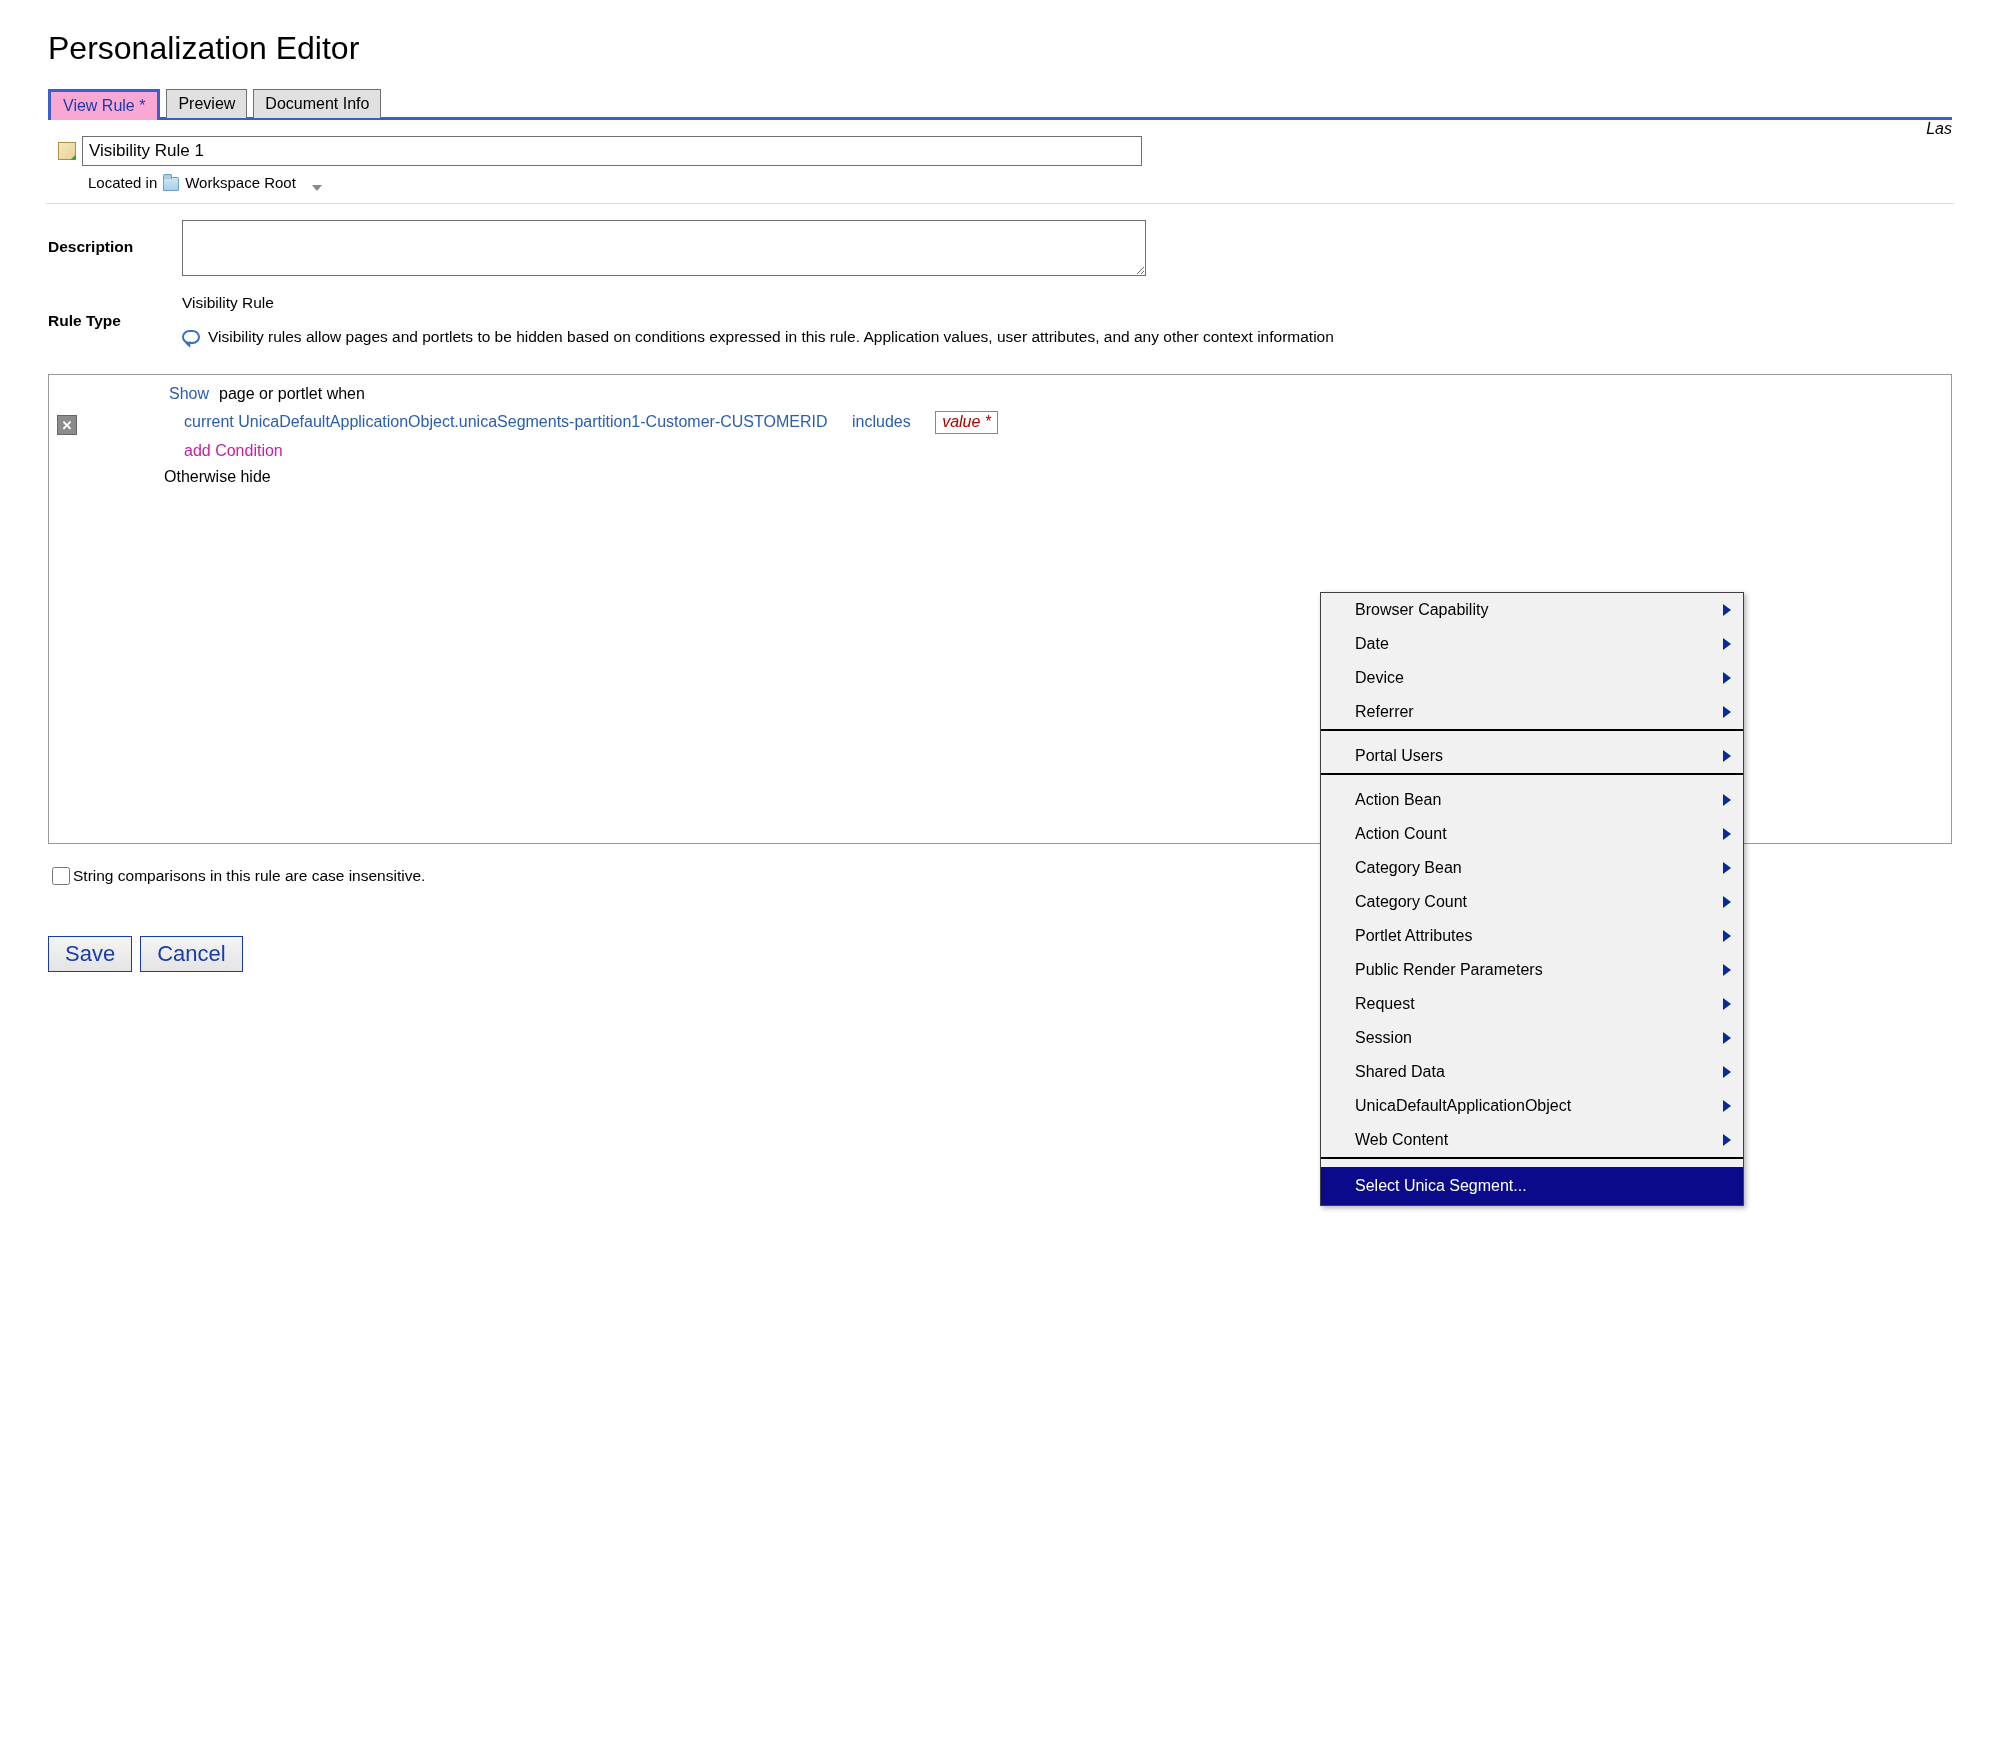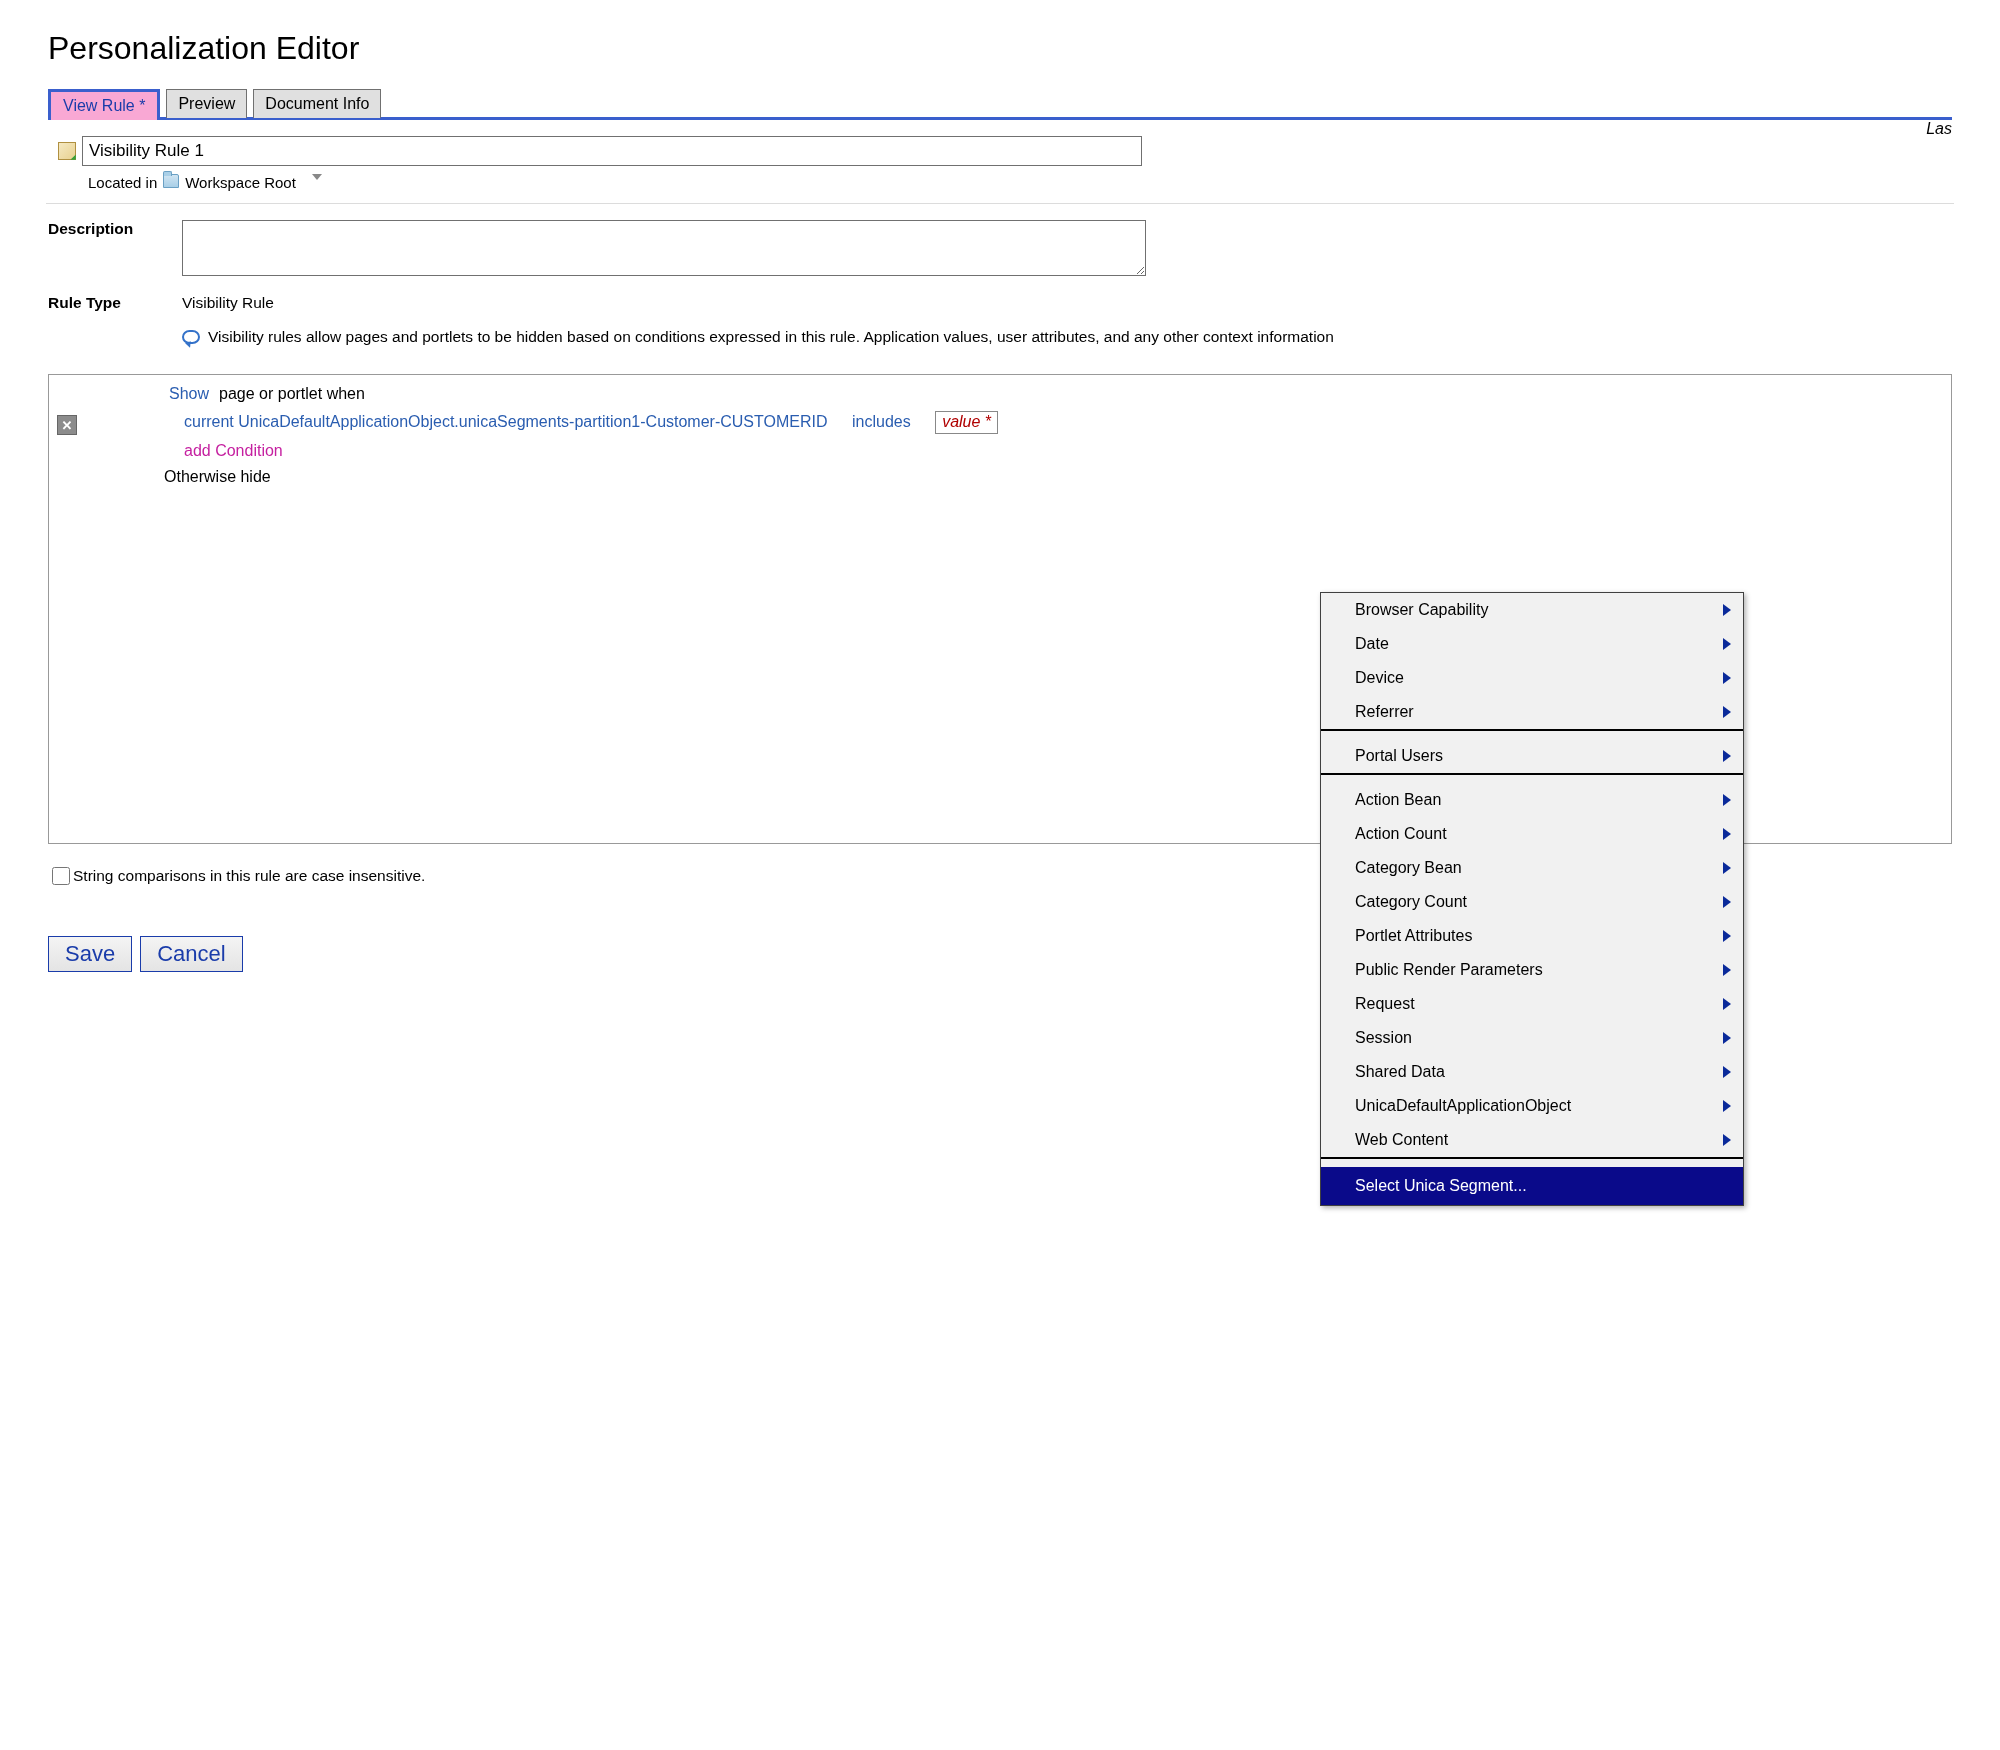--- a/index.html
+++ b/index.html
@@ -78,21 +78,21 @@
     right:-2px; bottom:-2px;
     width:8px; height:8px;
     background:#3aa03a;
     transform:rotate(45deg);
     clip-path: polygon(50% 0, 100% 50%, 50% 100%);
   }
   .located-row {
     padding-left: 30px;
     margin-bottom: 12px;
     display: flex;
-    align-items: flex-start;
+    align-items: flex-end;
     gap: 6px;
     font-size: 15px;
   }
   .wsroot-icon {
     width:16px; height:14px;
     display:inline-block;
     background: linear-gradient(#cfe4f2,#a9cfe7);
     border:1px solid #6aa0c4;
     border-radius:2px 2px 0 0;
     position: relative;
@@ -124,20 +124,21 @@
   .form-row {
     display: flex;
     align-items: flex-start;
     gap: 14px;
     margin-bottom: 18px;
     font-size: 15.5px;
   }
   .form-label {
     font-weight: bold;
     min-width: 120px;
+    margin-top: 18px;
   }
   .desc-textarea {
     width: 964px;
     height: 56px;
     border: 1px solid #707070;
     resize: both;
     font-family: inherit;
     font-size: 15px;
     padding: 4px;
   }

